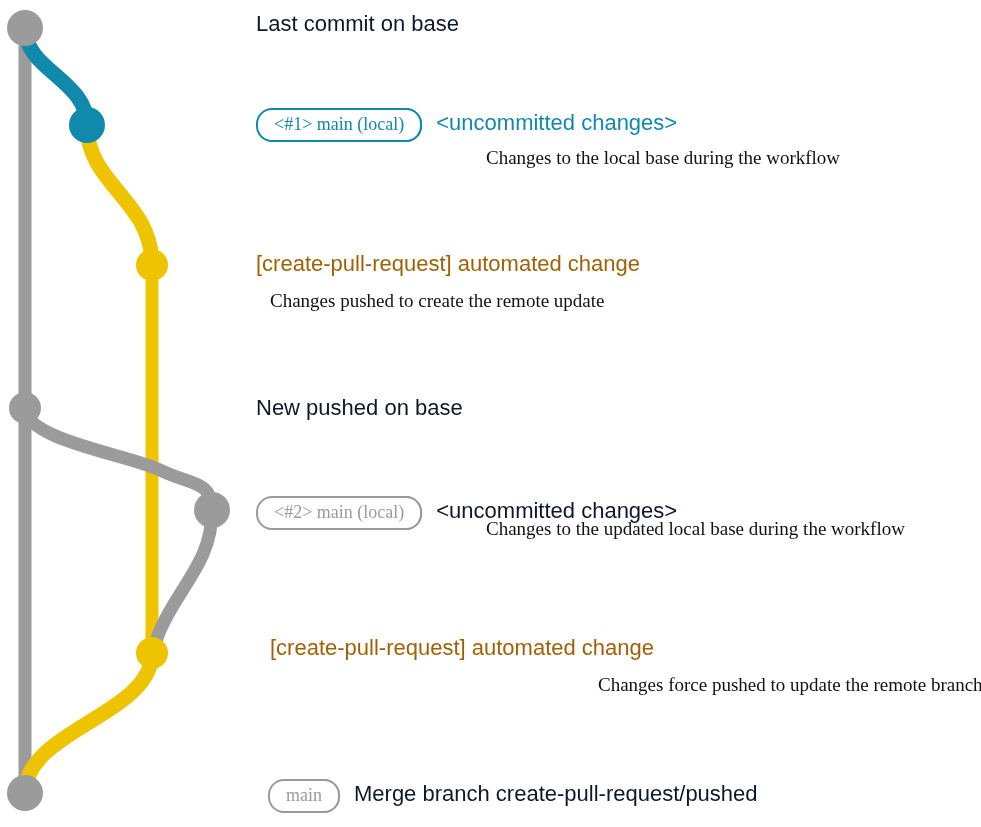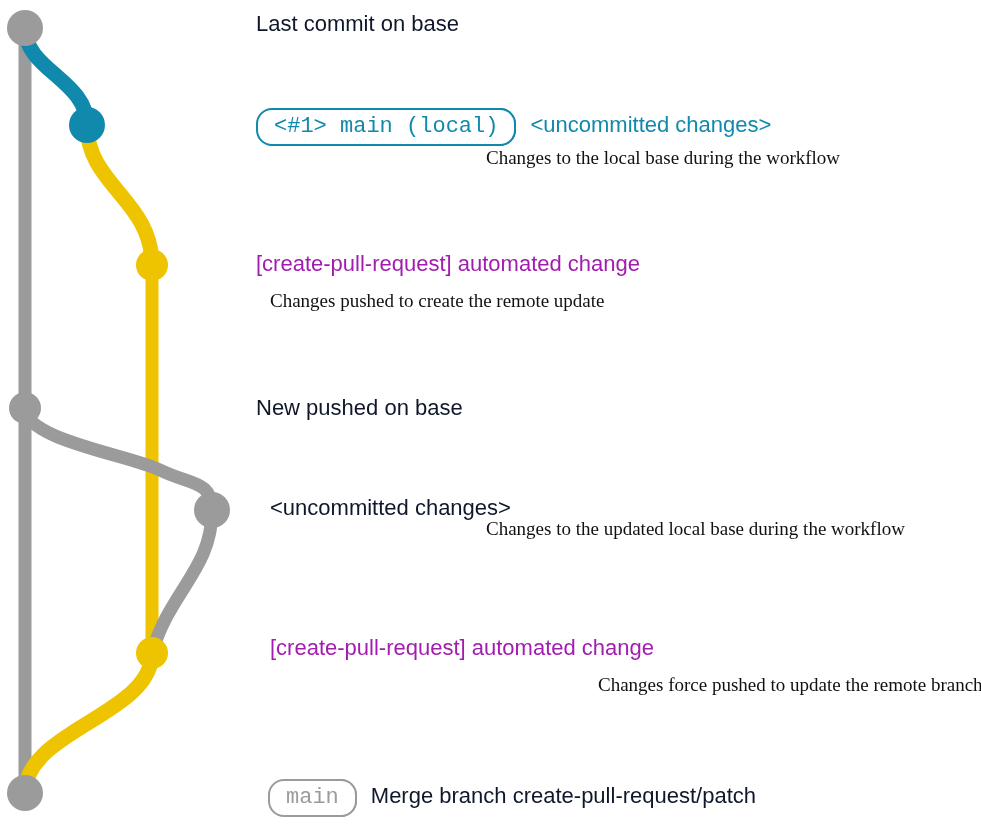--- a/index.html
+++ b/index.html
@@ -32,23 +32,23 @@
     white-space: nowrap;
   }
 
   
   .badge {
     display: inline-block;
     position: relative;
     border: 2px solid currentColor;
     border-radius: 16px;
     padding: 5px 16px 6px 16px;
-    font-size: 22px;
+    font-size: 18px;
     line-height: 1.05;
-    font-family: Liberation Mono, monospace;
+    font-family: Liberation Serif, serif;
     background: #ffffff;
   }
   
   .badge::after {
     content: "";
     position: absolute;
     right: -2px;
     top: -2px;
     bottom: -2px;
     width: 14px;
@@ -67,21 +67,21 @@
   .badge.yellow { color: #eec400; }
   .badge.grey   { color: #9b9b9b; }
 
   
   .subject {
     font-size: 22px;
     line-height: 1.1;
     font-family: "Liberation Sans", sans-serif;
   }
   .subject.teal   { color: #1189ac; }
-  .subject.yellow { color: #a21caf; }
+  .subject.yellow { color: #a16207; }
   .subject.grey   { color: #0f172a; }
 
   
   .note {
     position: absolute;
     font-family: Liberation Serif, serif;
     font-size: 19px;
     color: #111111;
     white-space: nowrap;
   }
@@ -131,30 +131,33 @@
 <div class="row" style="left:256px; top:252px;">
   <span class="subject yellow">[create-pull-request] automated change</span>
 </div>
 <div class="note" style="left:270px; top:290px;">Changes pushed to create the remote update</div>
 
 <div class="row" style="left:256px; top:396px;">
   <span class="subject grey">New pushed on base</span>
 </div>
 
 <div class="row" style="left:256px; top:496px;">
+  <span class="badge grey">
+    <span>&lt;#2&gt; main (local)</span>
+  </span>
   <span class="gap"></span>
   <span class="subject grey">&lt;uncommitted changes&gt;</span>
 </div>
 <div class="note" style="left:486px; top:518px;">Changes to the updated local base during the workflow</div>
 
 <div class="row" style="left:256px; top:636px;">
   <span class="gap"></span>
   <span class="subject yellow">[create-pull-request] automated change</span>
 </div>
 <div class="note" style="left:566px; top:674px;margin-left:32px;">Changes force pushed to update the remote branch</div>
 
 <div class="row" style="left:268px; top:779px;">
   <span class="badge grey">
     <span>main</span>
   </span>
   <span class="gap"></span>
-  <span class="subject grey">Merge branch create-pull-request/patch</span>
+  <span class="subject grey">Merge branch create-pull-request/pushed</span>
 </div>
 
 </body></html>

